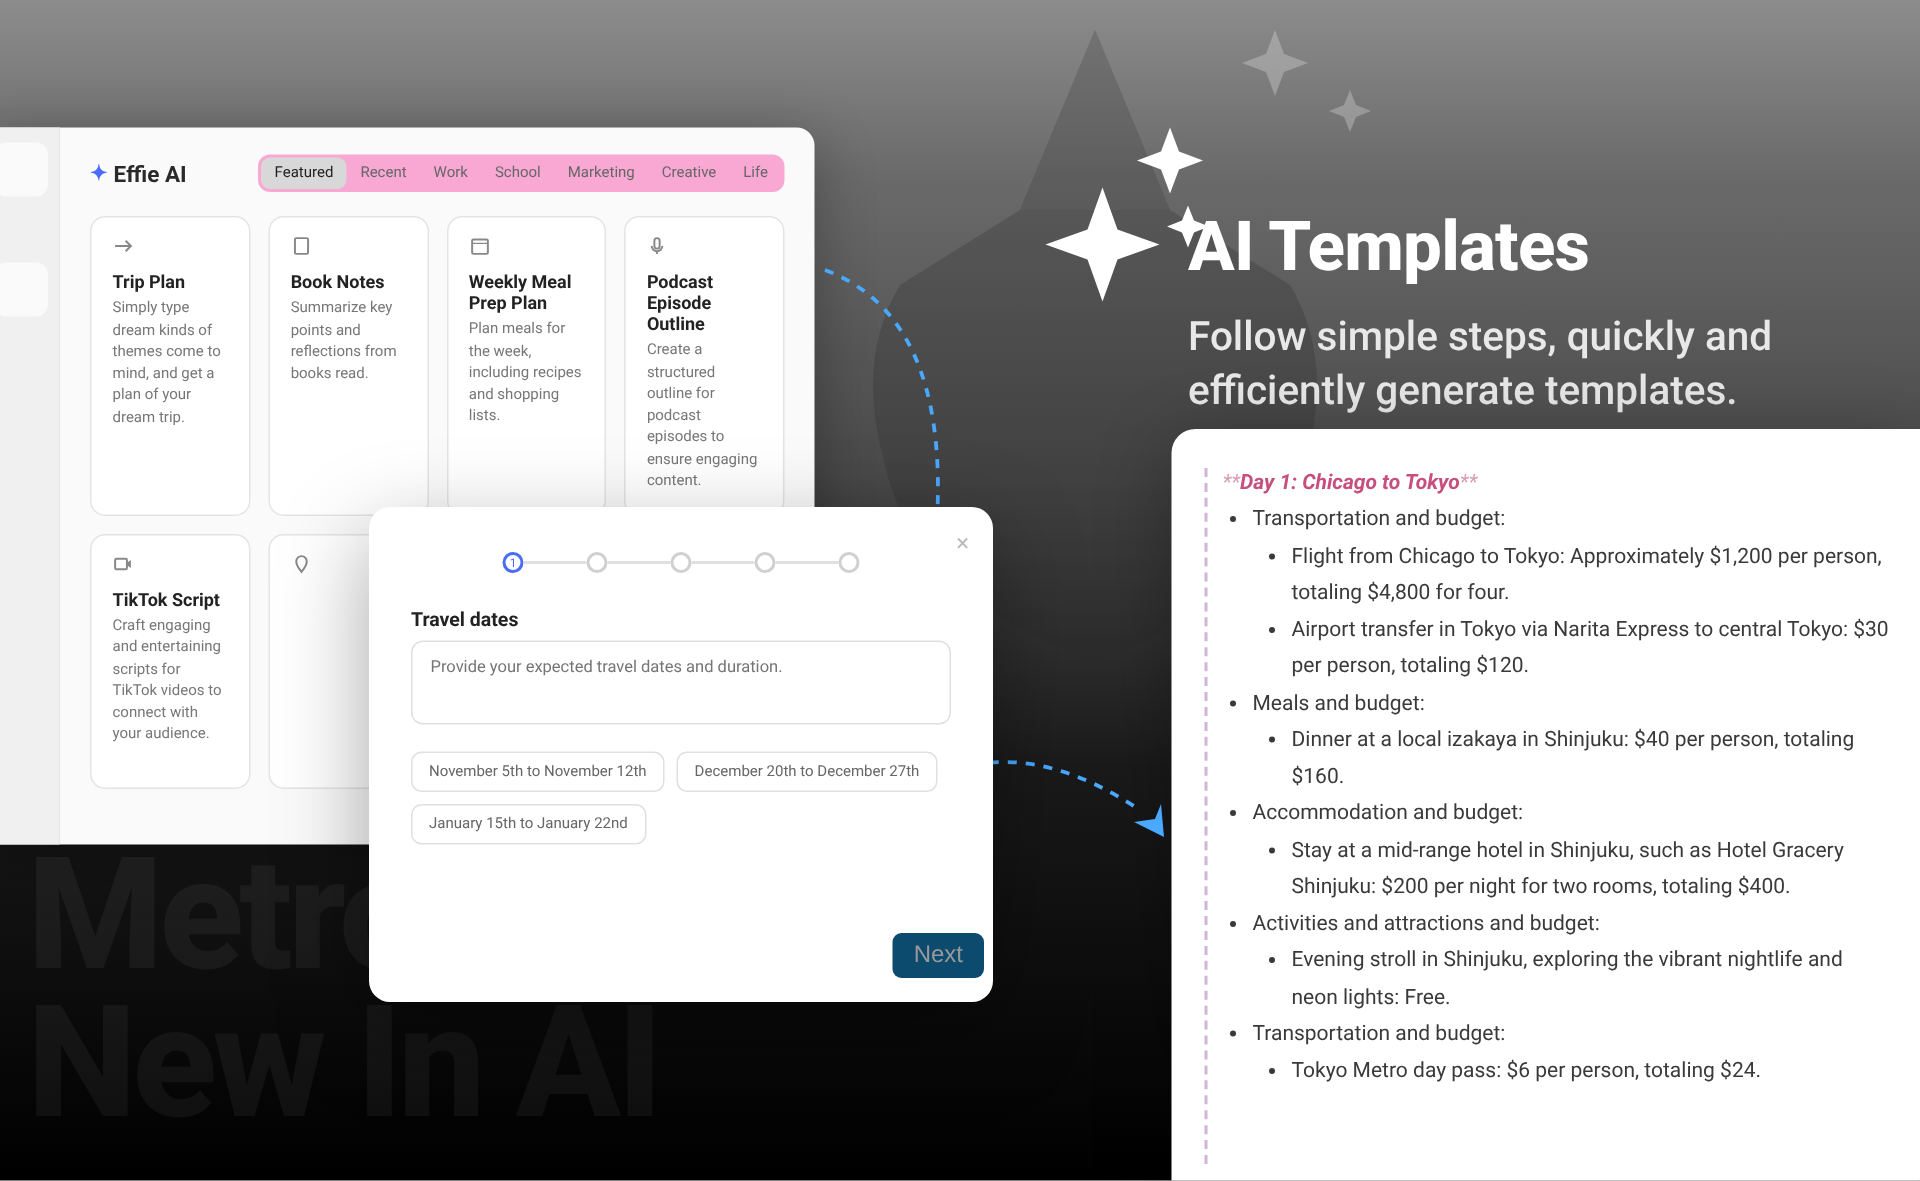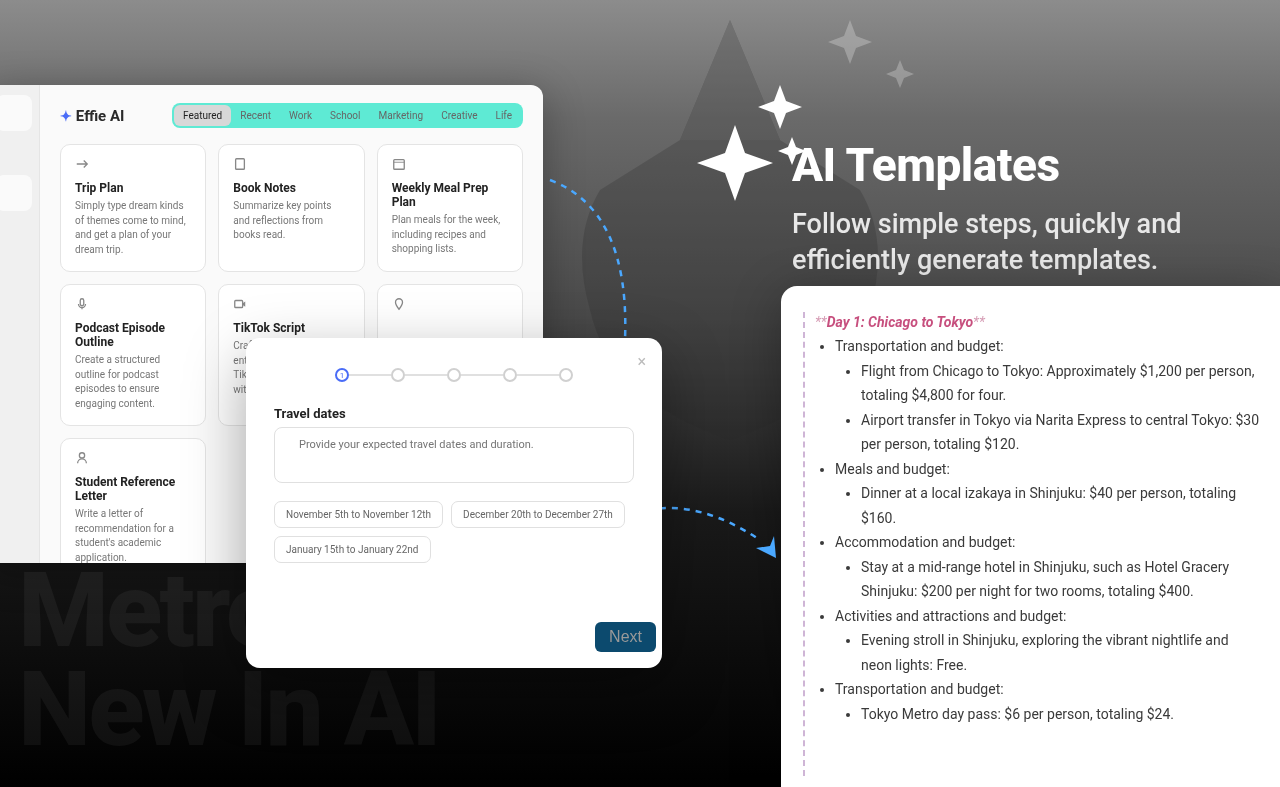--- a/index.html
+++ b/index.html
@@ -72,41 +72,41 @@
   display: flex;
   align-items: center;
   gap: 4px;
 }
 .app-title .bolt {
   color: #4a6cf7;
   font-size: 14px;
 }
 .tabs-pill {
   margin-left: auto;
-  background: #5eead4;
+  background: #f9a8d4;
   border-radius: 8px;
   padding: 2px;
   display: flex;
   gap: 0;
 }
 .tab {
   font-size: 10px;
   padding: 5px 9px;
   color: #666;
   cursor: pointer;
   border-radius: 6px;
 }
 .tab.active {
   background: #d8d8d8;
   color: #222;
 }
 
 .template-grid {
   display: grid;
-  grid-template-columns: 1fr 1fr 1fr;
+  grid-template-columns: 1fr 1fr 1fr 1fr;
   gap: 12px;
 }
 .tcard {
   border: 1px solid #e4e4e4;
   border-radius: 10px;
   padding: 12px 14px 14px;
   background: #fff;
   cursor: pointer;
 }
 .tcard-icon {
@@ -178,21 +178,21 @@
   font-size: 13px;
   font-weight: 700;
   color: #222;
   margin-bottom: 6px;
 }
 .modal-input {
   width: 100%;
   height: 56px;
   border: 1px solid #e0e0e0;
   border-radius: 8px;
-  padding: 10px 24px;
+  padding: 10px 12px;
   font-size: 11px;
   color: #999;
   resize: none;
   font-family: inherit;
   margin-bottom: 14px;
 }
 .chip-row { display: flex; flex-wrap: wrap; gap: 8px; }
 .chip {
   border: 1px solid #e0e0e0;
   border-radius: 7px;

